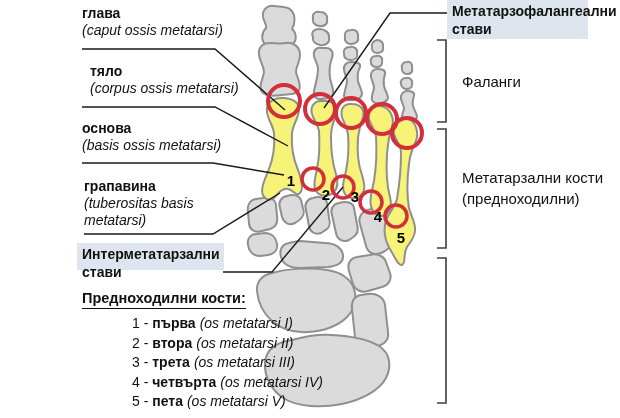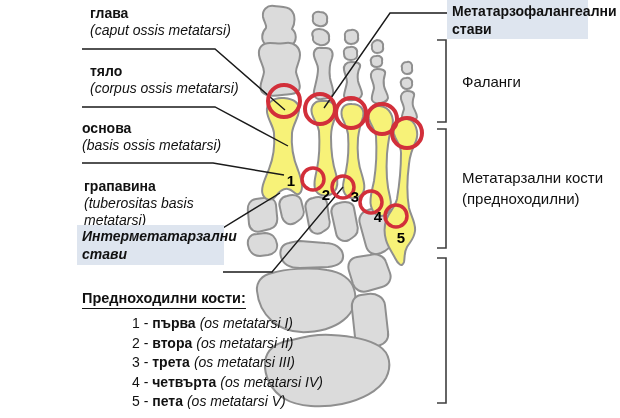--- a/index.html
+++ b/index.html
@@ -106,39 +106,39 @@
 
     <g>
       <text class="num" x="291" y="186">1</text>
       <text class="num" x="326" y="200">2</text>
       <text class="num" x="355" y="202">3</text>
       <text class="num" x="378" y="222">4</text>
       <text class="num" x="401" y="243">5</text>
     </g>
   </svg>
 
-  <div class="txt" style="left:90px;top:5px;">
+  <div class="txt" style="left:82px;top:5px;">
     <span class="term">глава</span>
     <span class="latin">(caput ossis metatarsi)</span>
   </div>
   <div class="txt" style="left:82px;top:63px;margin-left:8px;">
     <span class="term">тяло</span>
     <span class="latin">(corpus ossis metatarsi)</span>
   </div>
   <div class="txt" style="left:82px;top:120px;">
     <span class="term">основа</span>
     <span class="latin">(basis ossis metatarsi)</span>
   </div>
   <div class="txt" style="left:84px;top:178px;width:128px;">
     <span class="term">грапавина</span>
     <span class="latin">(tuberositas basis metatarsi)</span>
   </div>
 
   <div class="jbox" style="left:447px;top:0;width:141px;height:39px;">Метатарзофалангеални стави</div>
-  <div class="jbox" style="left:77px;top:225px;width:147px;height:40px;font-style:italic;">Интерметатарзални стави</div>
+  <div class="jbox" style="left:77px;top:243px;width:147px;height:27px;">Интерметатарзални стави</div>
 
   <div class="rlab" style="left:462px;top:71px;">
     <span class="rname">Фаланги</span>
   </div>
   <div class="rlab" style="left:462px;top:167px;">
     <span class="rname">Метатарзални кости</span>
     <span class="rsub">(предноходилни)</span>
   </div>
 
   <div id="legend-title">Предноходилни кости:</div>

